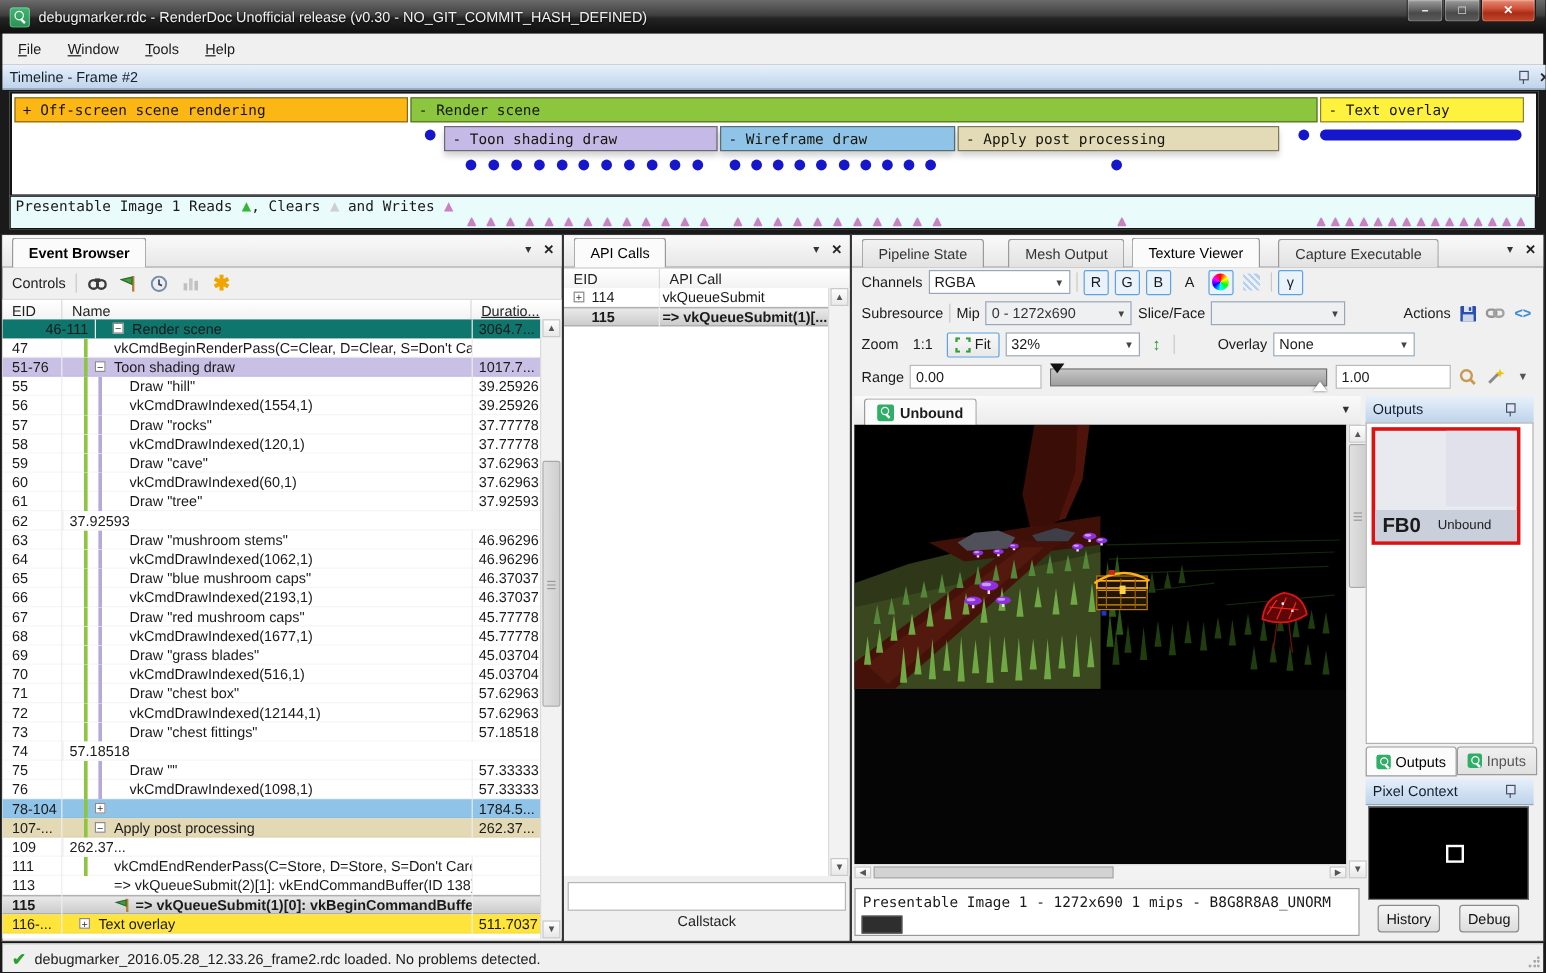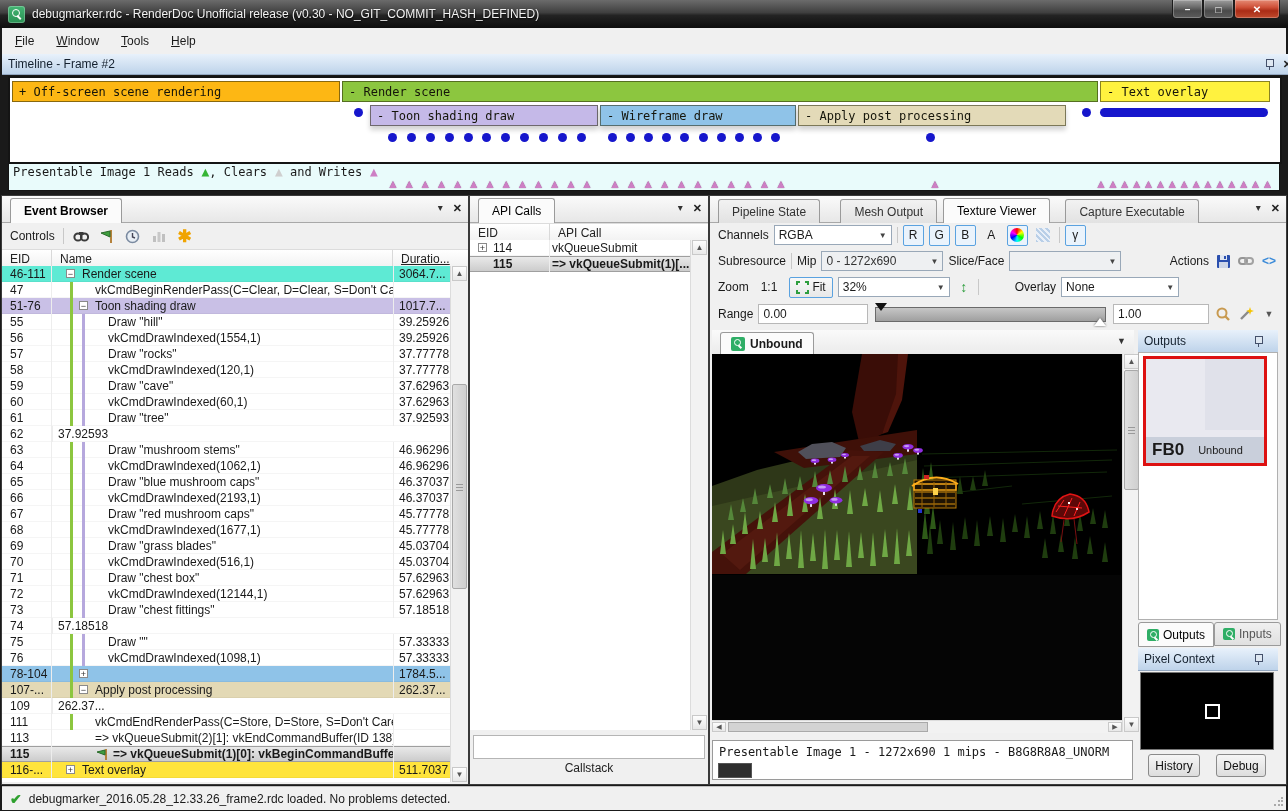--- a/index.html
+++ b/index.html
@@ -66,21 +66,21 @@
   .grid-header{height:18px;display:flex;background:linear-gradient(#ffffff,#f1f1f1);border-top:1px solid #dcdcdc;border-bottom:1px solid #c6c6c6;color:#222;align-items:center;}
   .gh{border-right:1px solid #d9d9d9;height:18px;display:flex;align-items:center;padding-left:8px;box-sizing:border-box;}
   #eb-rows{position:absolute;left:0;top:70px;right:17px;bottom:2px;background:#fff;overflow:hidden;}
   .erow{display:flex;height:16px;align-items:center;border-bottom:1px solid rgba(0,0,0,.04);box-sizing:border-box;}
   .erow .c-eid{width:50px;flex:none;padding-left:8px;border-right:1px solid #ededed;height:16px;line-height:16px;box-sizing:border-box;}
   .erow .c-name{flex:1;position:relative;height:16px;overflow:hidden;}
   .erow .c-dur{width:58px;flex:none;border-left:1px solid #ededed;padding-left:5px;height:16px;line-height:16px;box-sizing:border-box;}
   .erow .nm{position:absolute;top:0;line-height:16px;white-space:nowrap;}
   .dbar{position:absolute;top:0;bottom:0;width:3px;}
   .expander{position:absolute;top:3px;width:9px;height:9px;border:1px solid #8a8a8a;background:#fff;font-size:9px;line-height:8px;text-align:center;box-sizing:border-box;color:#333;}
-  .bg-green{background:#5eead4;}.bg-purple{background:#c9c0e6;}.bg-blue{background:#8fc3e8;}
+  .bg-green{background:#0f766e;padding-left:28px;}.bg-purple{background:#c9c0e6;}.bg-blue{background:#8fc3e8;}
   .bg-tan{background:#e3d9b5;}.bg-yellow{background:#ffe43c;}
   .bg-sel{background:linear-gradient(#e9e9e9,#cccccc);border-top:1px solid #9f9f9f;border-bottom:1px solid #9f9f9f;}
   .flag-ico{position:absolute;top:2px;width:14px;height:12px;}
 
   .scrollbar{position:absolute;width:17px;background:#f2f2f2;border-left:1px solid #dcdcdc;}
   .sb-btn{position:absolute;left:1px;right:1px;height:15px;background:linear-gradient(#fdfdfd,#e8e8e8);border:1px solid #c9c9c9;color:#555;
     font-size:8px;display:flex;align-items:center;justify-content:center;box-sizing:border-box;}
   .sb-thumb{position:absolute;left:1px;right:1px;background:linear-gradient(90deg,#e0e0e0,#cfcfcf);border:1px solid #a9a9a9;border-radius:2px;box-sizing:border-box;}
   .sb-thumb::after{content:"";position:absolute;left:3px;right:3px;top:50%;height:1px;background:#9a9a9a;box-shadow:0 -3px 0 #9a9a9a,0 3px 0 #9a9a9a;}
 
@@ -119,21 +119,21 @@
   #tv-hscroll .hbtn{position:absolute;top:1px;width:14px;height:10px;background:linear-gradient(#fdfdfd,#e8e8e8);border:1px solid #c9c9c9;color:#555;font-size:7px;display:flex;align-items:center;justify-content:center;box-sizing:border-box;}
   #tv-hthumb{position:absolute;left:16px;top:1px;width:200px;height:10px;background:#d3d3d3;border:1px solid #a9a9a9;box-sizing:border-box;}
 
   #tex-status{position:absolute;left:2px;top:544px;width:421px;height:40px;background:#fff;border:1px solid #9a9a9a;box-sizing:border-box;}
   #tex-status .txt{padding:4px 6px 0;font-size:12px;white-space:nowrap;}
   #tex-swatch{position:absolute;left:5px;top:22px;width:32px;height:13px;background:#2e2e2e;border:1px solid #555;}
 
   #right-col{position:absolute;left:428px;top:134px;width:140px;bottom:2px;}
   #outputs-head,#pixel-head{height:22px;}
   #outputs-list{position:absolute;left:0;right:0;top:22px;height:268px;background:#fff;border:1px solid #b0b0b0;box-sizing:border-box;}
-  #fb-thumb{position:absolute;left:4px;top:3px;width:124px;height:110px;border:3px solid #dd1111;background:#e9e9f0;box-sizing:border-box;}
+  #fb-thumb{position:absolute;left:4px;top:3px;width:124px;height:98px;border:3px solid #dd1111;background:#e9e9f0;box-sizing:border-box;}
   #fb-thumb .q{position:absolute;right:0;top:0;width:50%;height:68%;background:#e0e1ea;}
   #fb-band{position:absolute;left:0;right:0;bottom:0;height:26px;background:#c9cfdb;display:flex;align-items:center;}
   #fb-label{font-size:17px;font-weight:bold;margin-left:6px;}
   #fb-status{font-size:11px;margin-left:14px;color:#222;}
   #io-tabs{position:absolute;left:0;top:292px;height:24px;display:flex;}
   .io-tab{display:flex;align-items:center;gap:4px;padding:0 8px;height:22px;border:1px solid #9a9a9a;border-radius:3px 3px 0 0;background:linear-gradient(#f0f0f0,#e0e0e0);color:#555;}
   .io-tab.active{background:#fbfbfb;color:#000;height:23px;}
   #pixel-head{position:absolute;left:0;right:0;top:318px;}
   #pixel-ctx{position:absolute;left:2px;right:4px;top:342px;height:76px;background:#000;border:1px solid #777;}
   #pixel-sq{position:absolute;left:64px;top:31px;width:11px;height:11px;border:2px solid #fff;}

